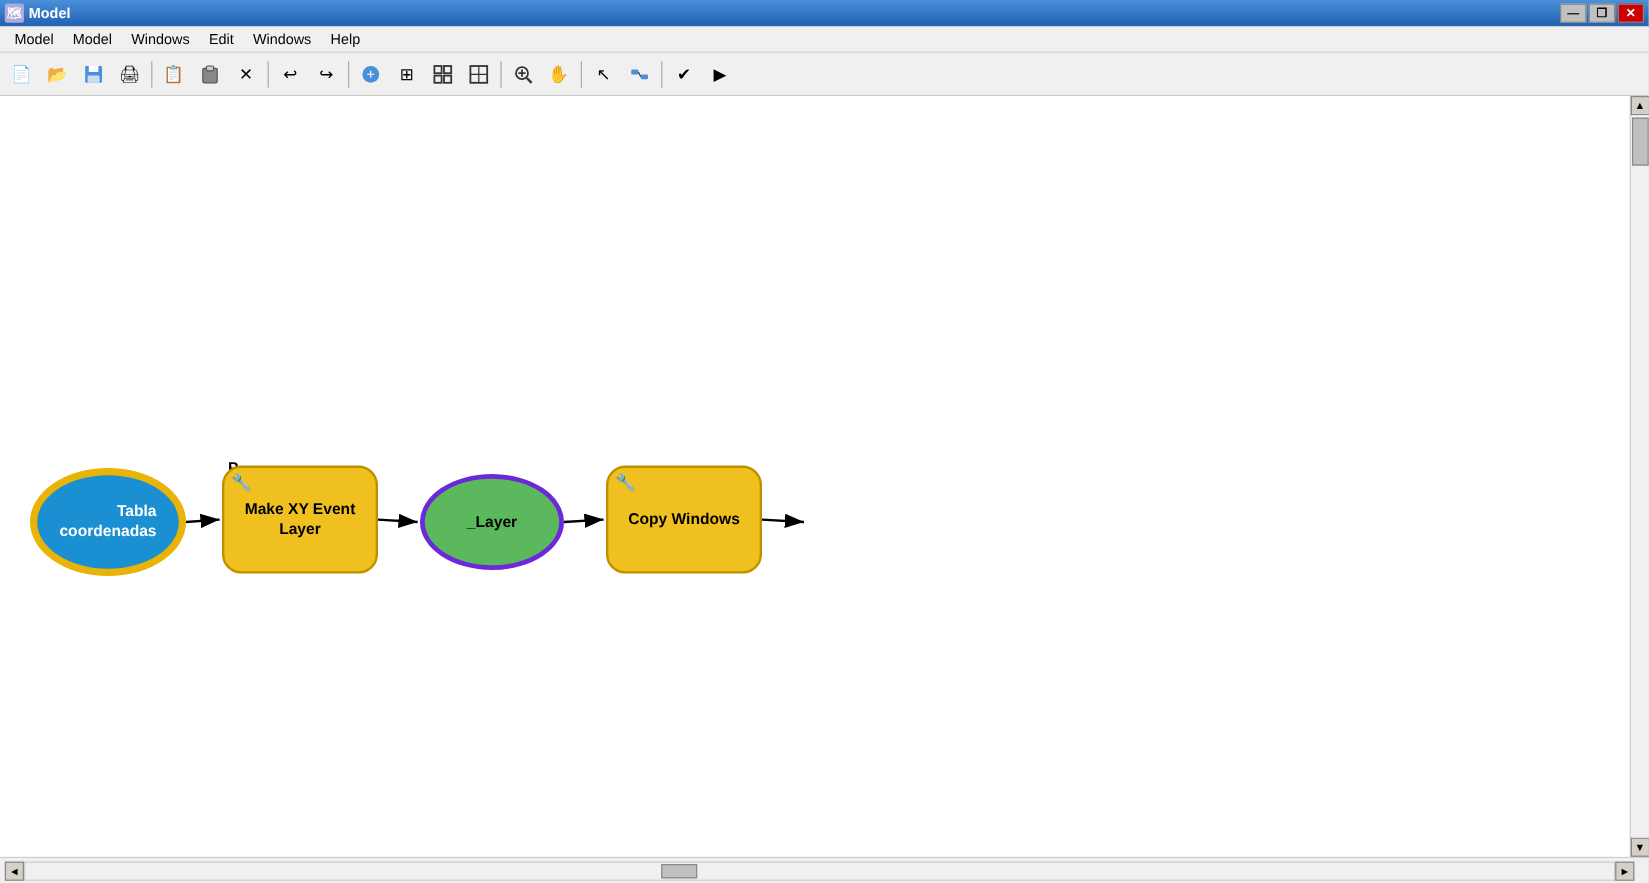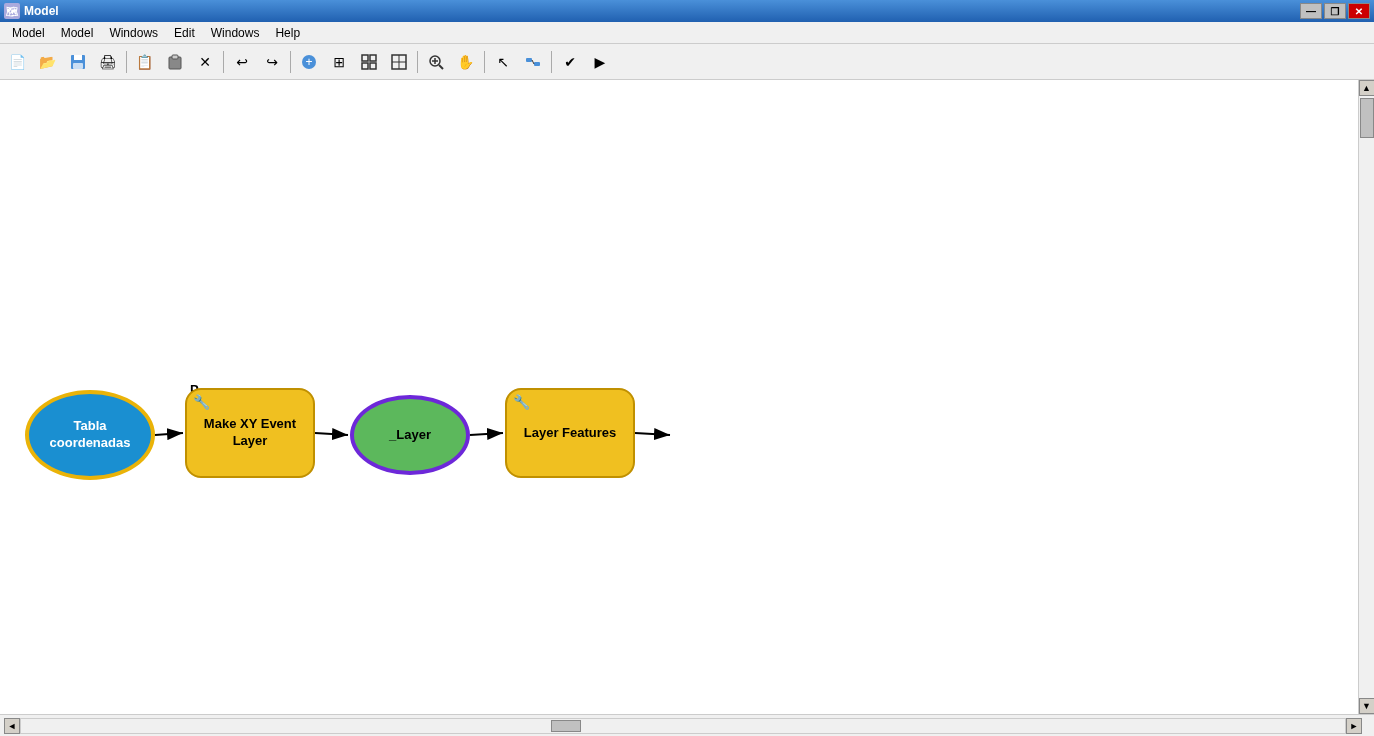--- a/index.html
+++ b/index.html
@@ -129,21 +129,22 @@
       align-items: center;
       justify-content: center;
       text-align: center;
       font-size: 13px;
       font-weight: bold;
       cursor: pointer;
     }
     .node-ellipse.blue {
       background: #1a8fd1;
       color: white;
-      border: 4px solid #eab308;
+      border: 6px solid #eab308;
+      text-align: right;
     }
     .node-ellipse.green {
       background: #5cb85c;
       color: black;
       border: 4px solid #6d28d9;
     }
 
     
     .node-rect {
       position: absolute;
@@ -311,21 +312,21 @@
         <span class="node-tool-icon">🔧</span>
         <span class="node-text">Make XY Event<br>Layer</span>
       </div>
 
       <div class="node-ellipse green" style="left: 350px; top: 315px; width: 120px; height: 80px;">
         <span class="node-text">_Layer</span>
       </div>
 
       <div class="node-rect" style="left: 505px; top: 308px; width: 130px; height: 90px;">
         <span class="node-tool-icon">🔧</span>
-        <span class="node-text">Layer Features</span>
+        <span class="node-text">Copy Windows</span>
       </div>
 
 
     </div>
   </div>
 
   <div class="scrollbar-v">
     <div class="scroll-arrow">▲</div>
     <div style="flex:1; width:14px; background:#f0f0f0; position:relative;">
       <div class="scrollbar-thumb-v"></div>

